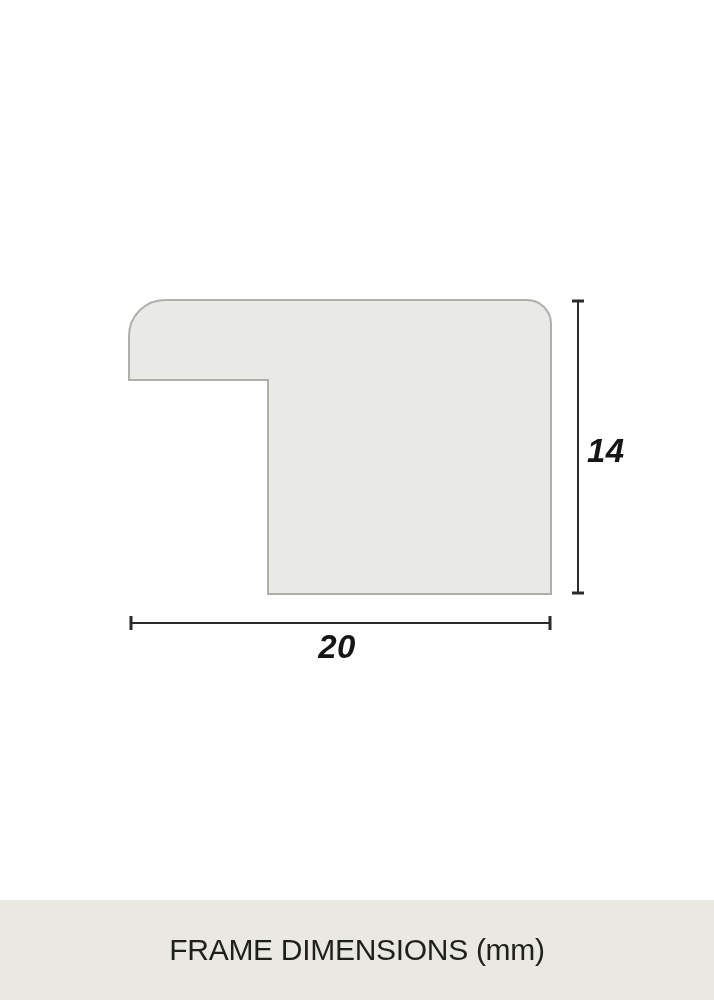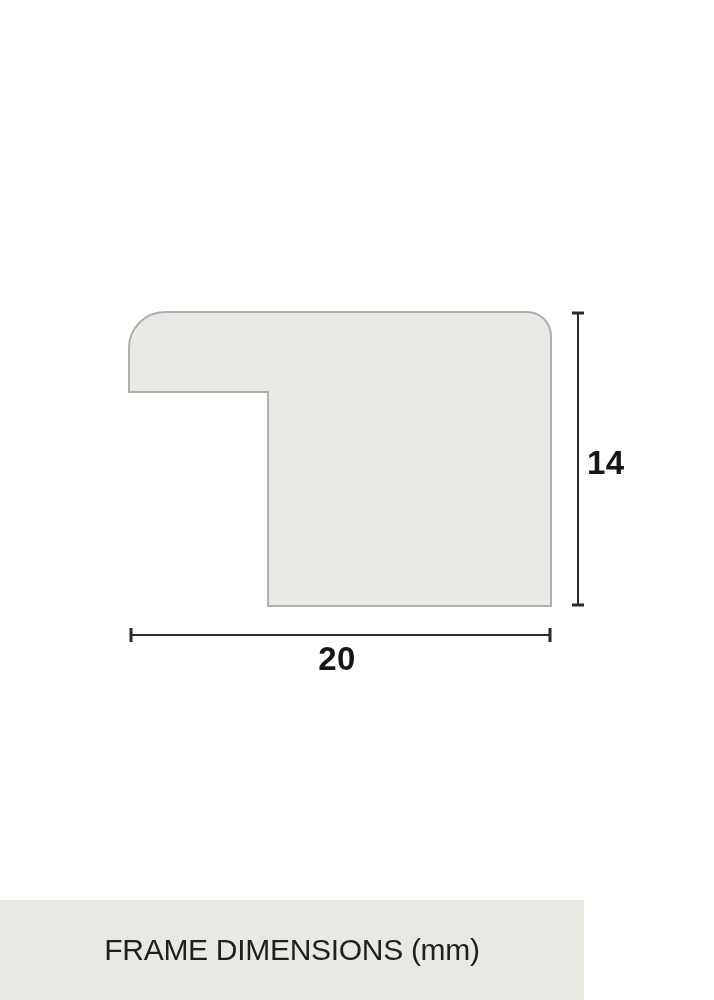--- a/index.html
+++ b/index.html
@@ -10,23 +10,24 @@
     width: 714px;
     height: 1000px;
     position: relative;
     background: var(--background, #ffffff);
     font-family: "Liberation Sans", sans-serif;
     overflow: hidden;
   }
   .diagram-area {
     position: absolute;
     left: 0;
-    top: 17px;
+    top: 5px;
     width: 714px;
     height: 900px;
+    font-style: italic;
   }
   .diagram-svg {
     display: block;
     width: 714px;
     height: 900px;
   }
   .profile-shape {
     fill: var(--shape-fill, #e9e9e6);
     stroke: var(--shape-stroke, #b1afac);
     stroke-width: 2;
@@ -45,21 +46,21 @@
     fill: var(--label-text, #161616);
     font-family: "Liberation Sans", sans-serif;
     font-size: 33px;
     font-weight: 700;
     letter-spacing: 0.5px;
   }
   .footer-bar {
     position: absolute;
     left: 0;
     top: 900px;
-    width: 584px;
+    width: 714px;
     height: 100px;
     background: var(--footer-background, #e9e8e2);
     display: flex;
     align-items: center;
     justify-content: center;
   }
   .footer-caption {
     color: var(--footer-text, #1f1f1c);
     font-size: 30px;
     font-weight: 400;

